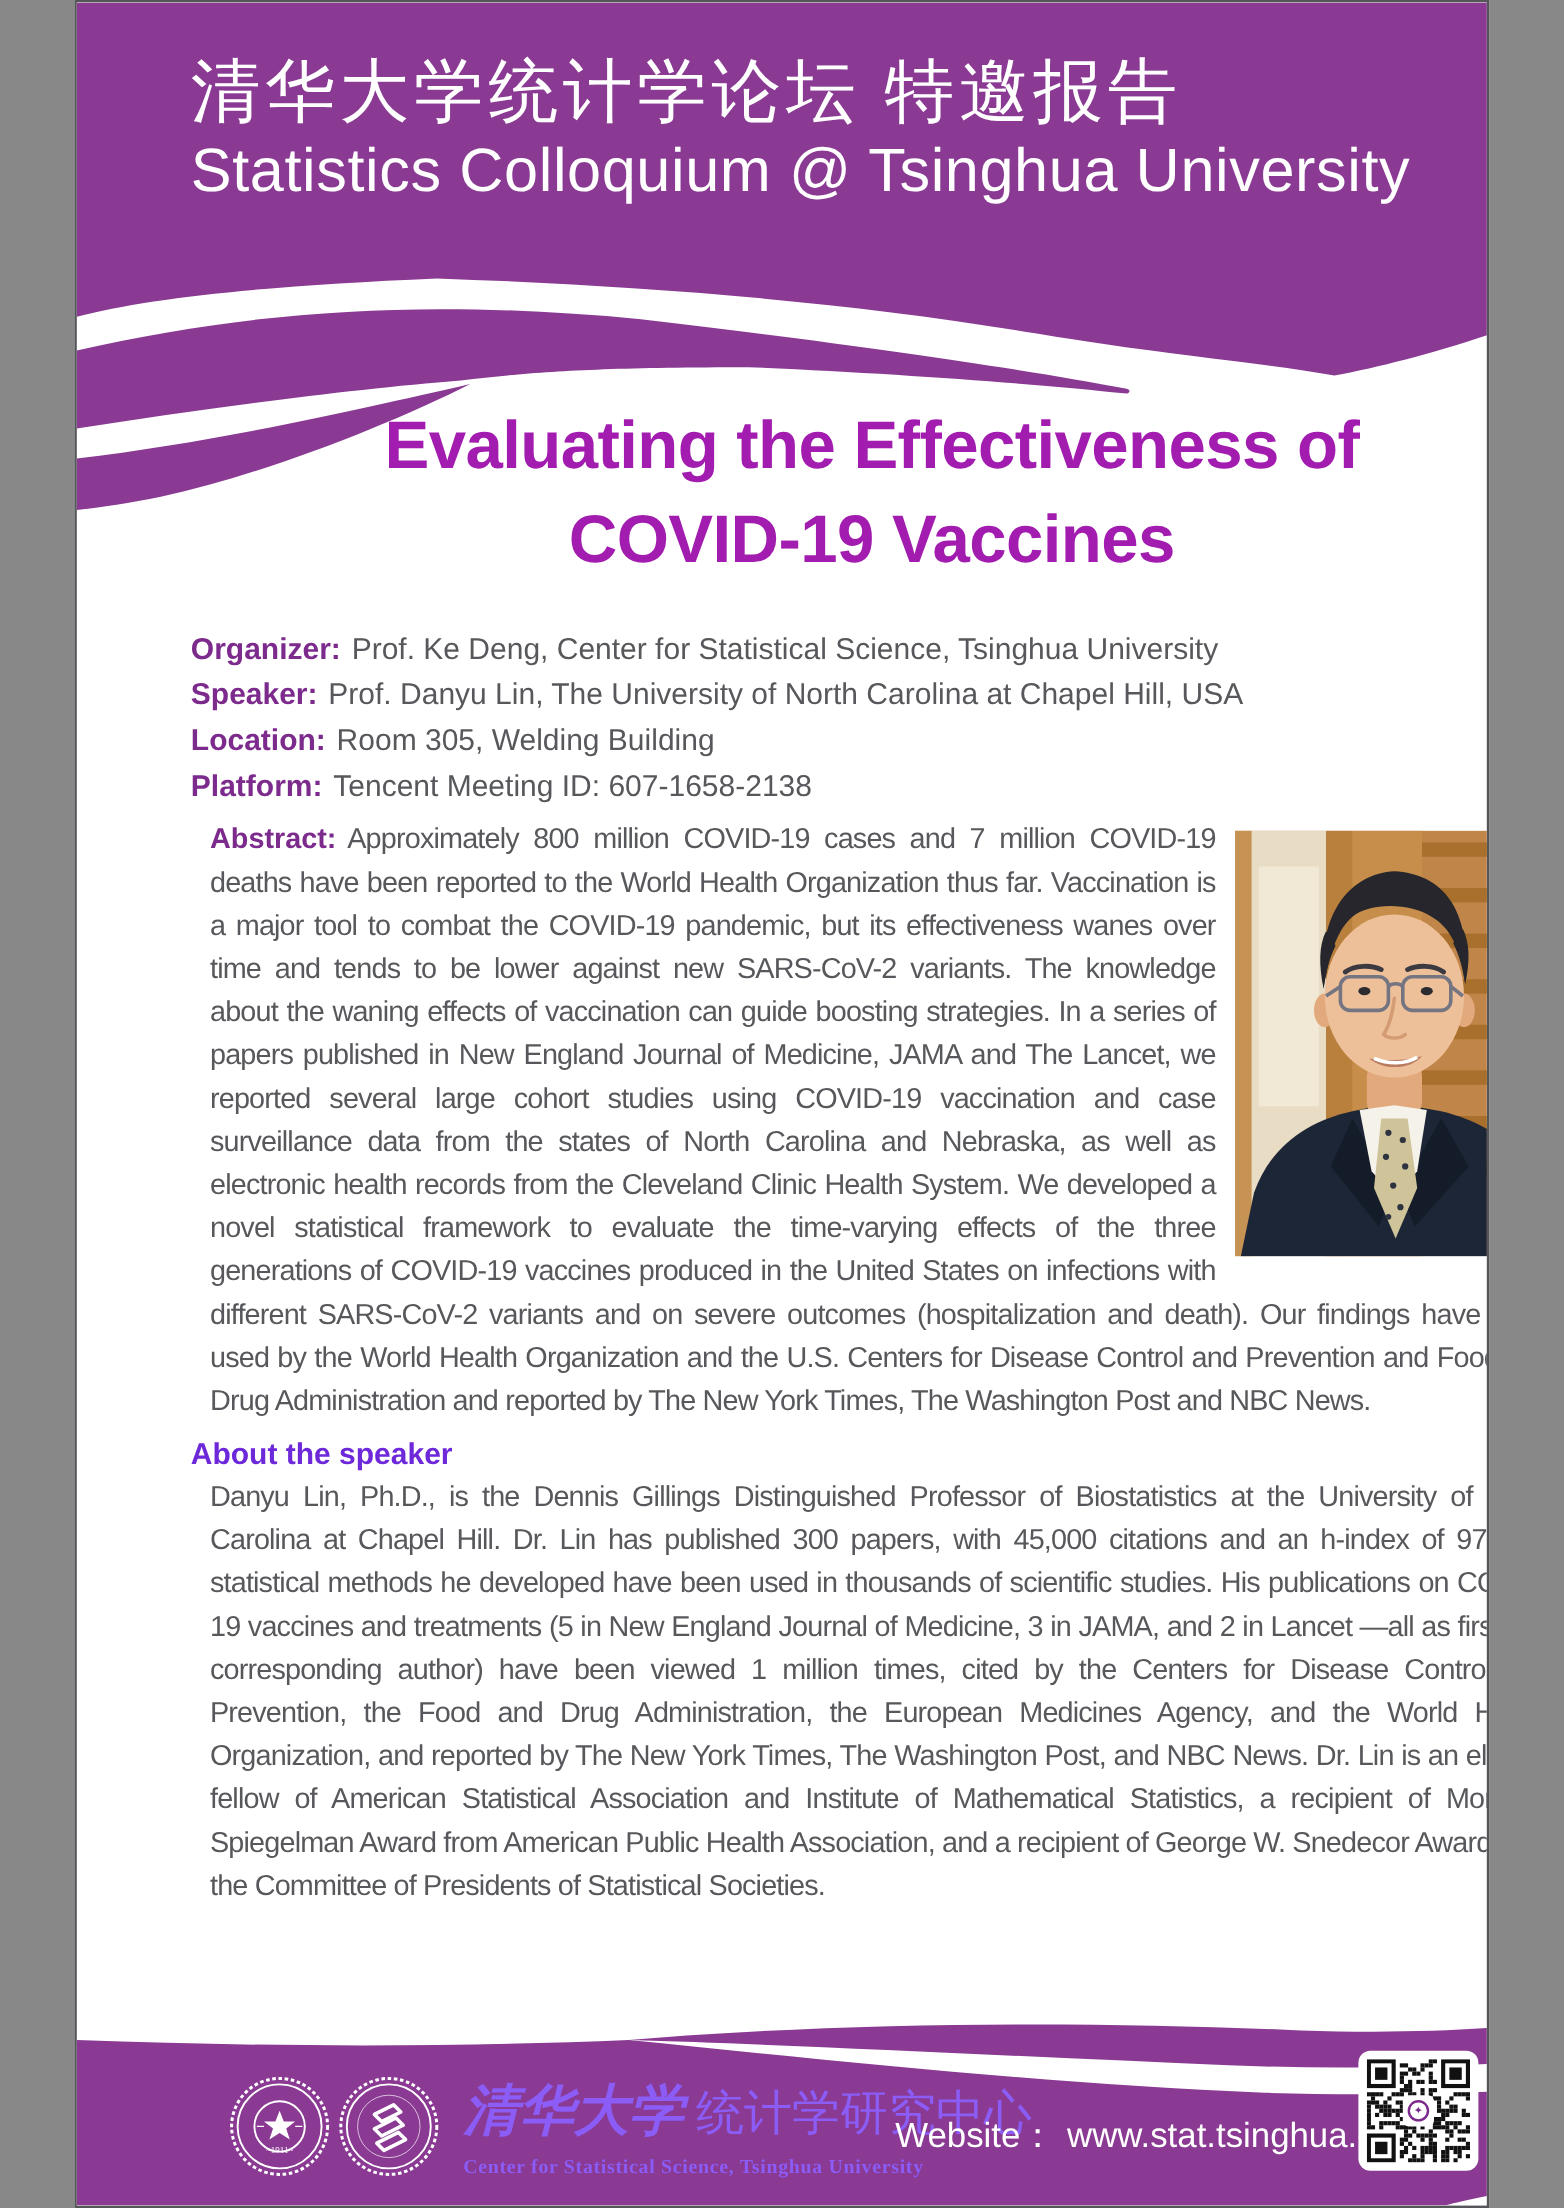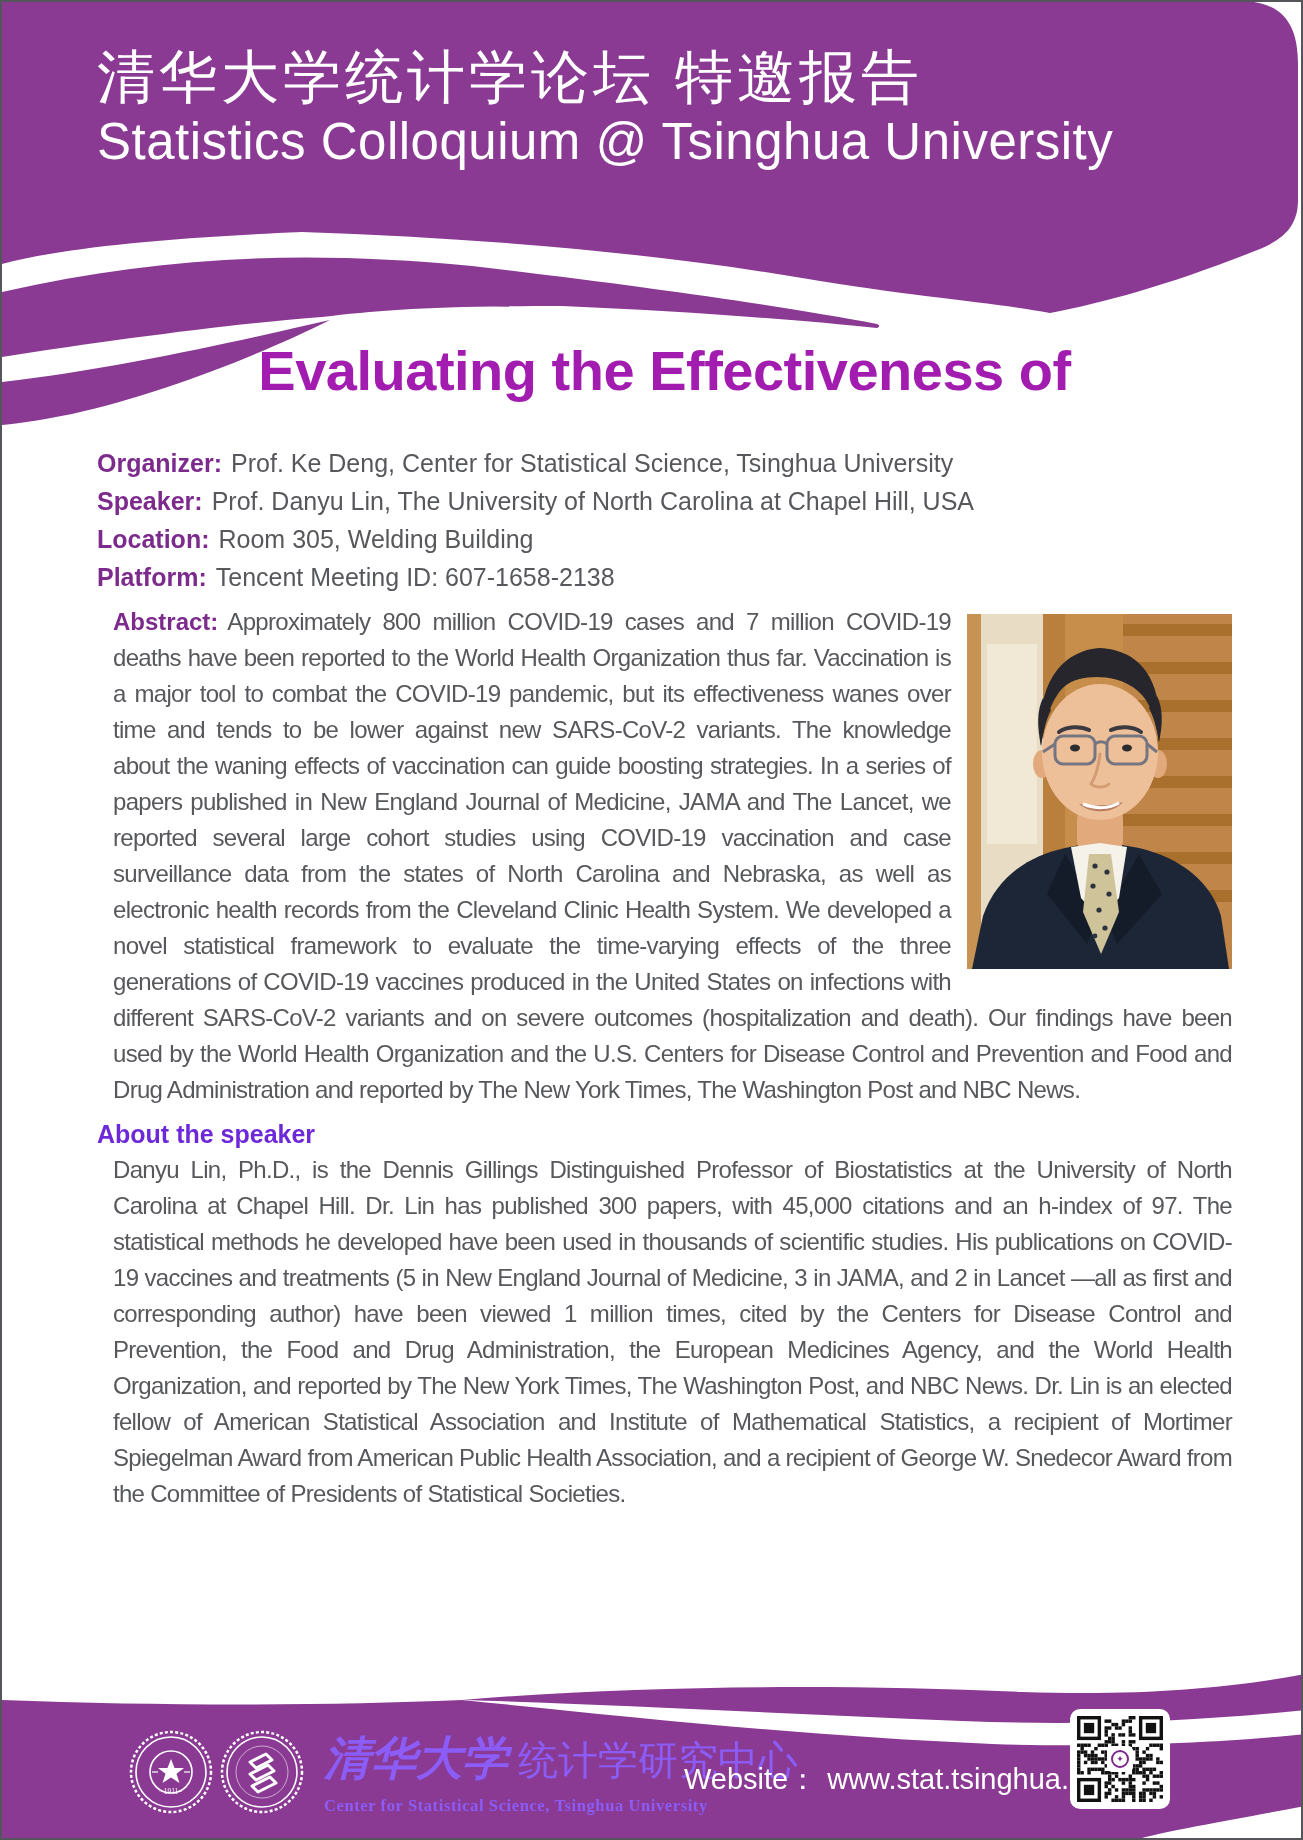--- a/index.html
+++ b/index.html
@@ -1,17 +1,17 @@
 <!DOCTYPE html>
 <html lang="en"><head>
 <meta charset="utf-8">
 <style>
   html,body{margin:0;padding:0;background:#888;}
   .poster{
-    position:relative; width:1303px; height:1840px; margin:0 auto;
+    position:relative; width:1179px; height:1840px; margin:0 auto;
     background:#ffffff; overflow:hidden;
     border:2px solid #55565a; box-sizing:border-box;
     font-family:"Liberation Sans","DejaVu Sans",sans-serif;
     padding-left:40px;
   }
   svg.deco{position:absolute; left:0; display:block; pointer-events:none;}
   .deco-top{top:0;}
   .deco-bottom{bottom:0;}
 
   
@@ -87,20 +87,21 @@
   </svg>
 
   <div class="hdr">
     <div class="hdr-zh">清华大学统计学论坛  特邀报告</div>
     <div class="hdr-en">Statistics Colloquium @ Tsinghua University</div>
   </div>
 
   <div class="main">
     <h1 class="talk-title">
       <span>Evaluating the Effectiveness of</span><br>
+      <span>COVID-19 Vaccines</span>
     </h1>
 
     <div>
       <div class="info-line">
         <span class="lbl">Organizer:</span><span class="val">Prof. Ke Deng, Center for Statistical Science, Tsinghua University</span>
       </div>
       <div class="info-line">
         <span class="lbl">Speaker:</span><span class="val">Prof. Danyu Lin, The University of North Carolina at Chapel Hill, USA</span>
       </div>
       <div class="info-line">

